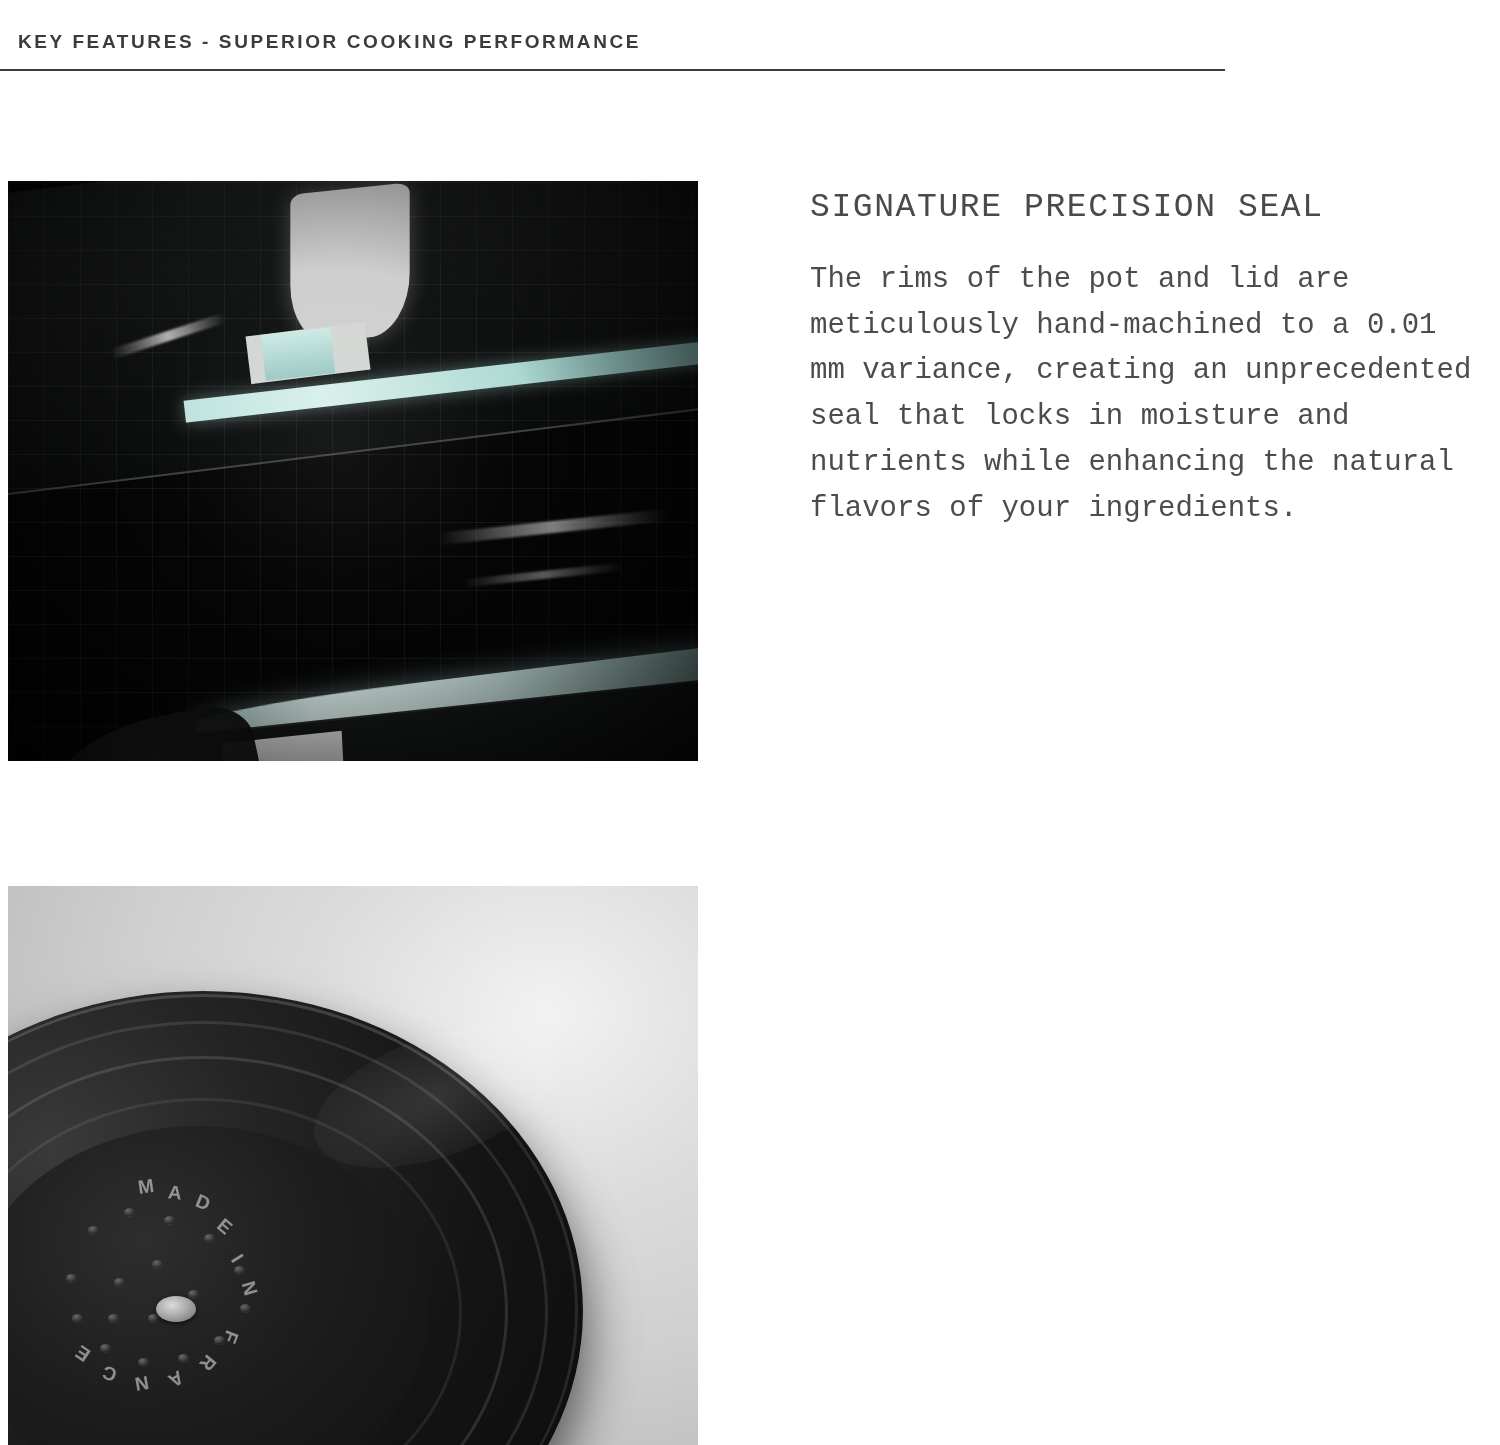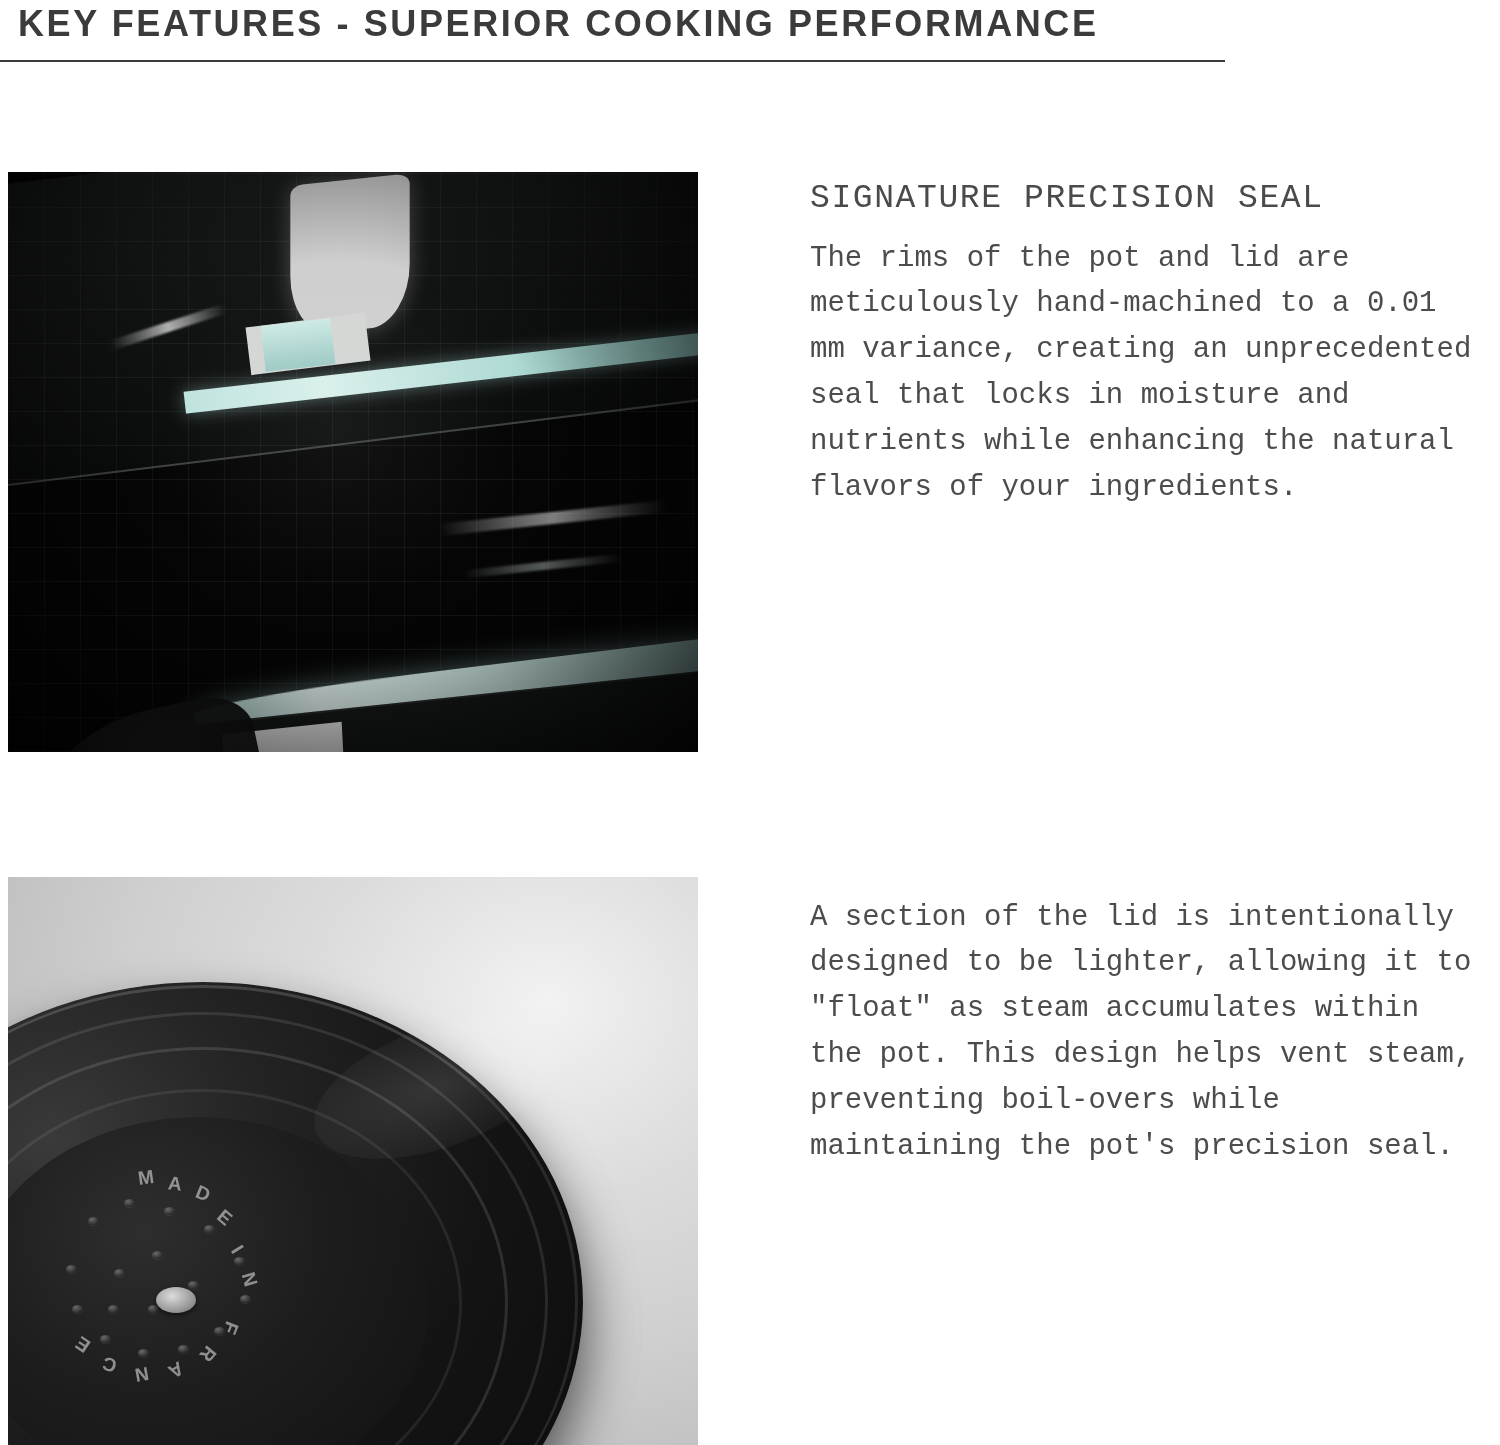--- a/index.html
+++ b/index.html
@@ -20,27 +20,28 @@
   }
 
   
   .header {
     padding: 4px 0 16px 18px;
     border-bottom: 2px solid #3b3b3b;
     margin: 0 0 0 0;
     width: 1225px;
   }
   .header-title {
-    font-size: 36px;
+    font-size: 19px;
     letter-spacing: 2.6px;
     font-weight: 700;
     color: #3b3b3b;
     text-transform: uppercase;
     line-height: 1.1;
     white-space: nowrap;
+    margin-top: 28px;
   }
 
   
   .feature-row {
     display: flex;
     align-items: flex-start;
   }
 
   .feature-row.first { margin-top: 110px; }
   .feature-row.second { margin-top: 125px; }
@@ -74,21 +75,21 @@
     letter-spacing: 1.6px;
     font-weight: 400;
     color: #4a4a4a;
     text-transform: uppercase;
     line-height: 1.15;
     margin-top: 8px;
     white-space: nowrap;
   }
 
   .feature-body {
-    margin-top: 18px;
+    margin-top: 30px;
     font-size: 29px;
     line-height: 1.58;
     color: #4c4c4c;
     font-weight: 400;
     max-width: 680px;
   }
 
   
   .seal-grid {
     position: absolute;
@@ -355,17 +356,16 @@
         <i class="dot" style="left:124px; top:74px;"></i>
         <i class="dot" style="left:160px; top:104px;"></i>
         <i class="dot" style="left:120px; top:128px;"></i>
         <i class="dot" style="left:80px; top:128px;"></i>
       </div>
 
       <div class="lid-center-rivet"></div>
       <div class="lid-highlight"></div>
     </div>
     <div class="copy">
-      <div class="feature-body">A section of the lid is intentionally designed to be lighter, allowing it to "float" as steam accumulates within the pot. This design helps vent steam, preventing boil-overs while maintaining the pot's precision seal.</div>
     </div>
   </div>
 
 </div>
 
 </body></html>

